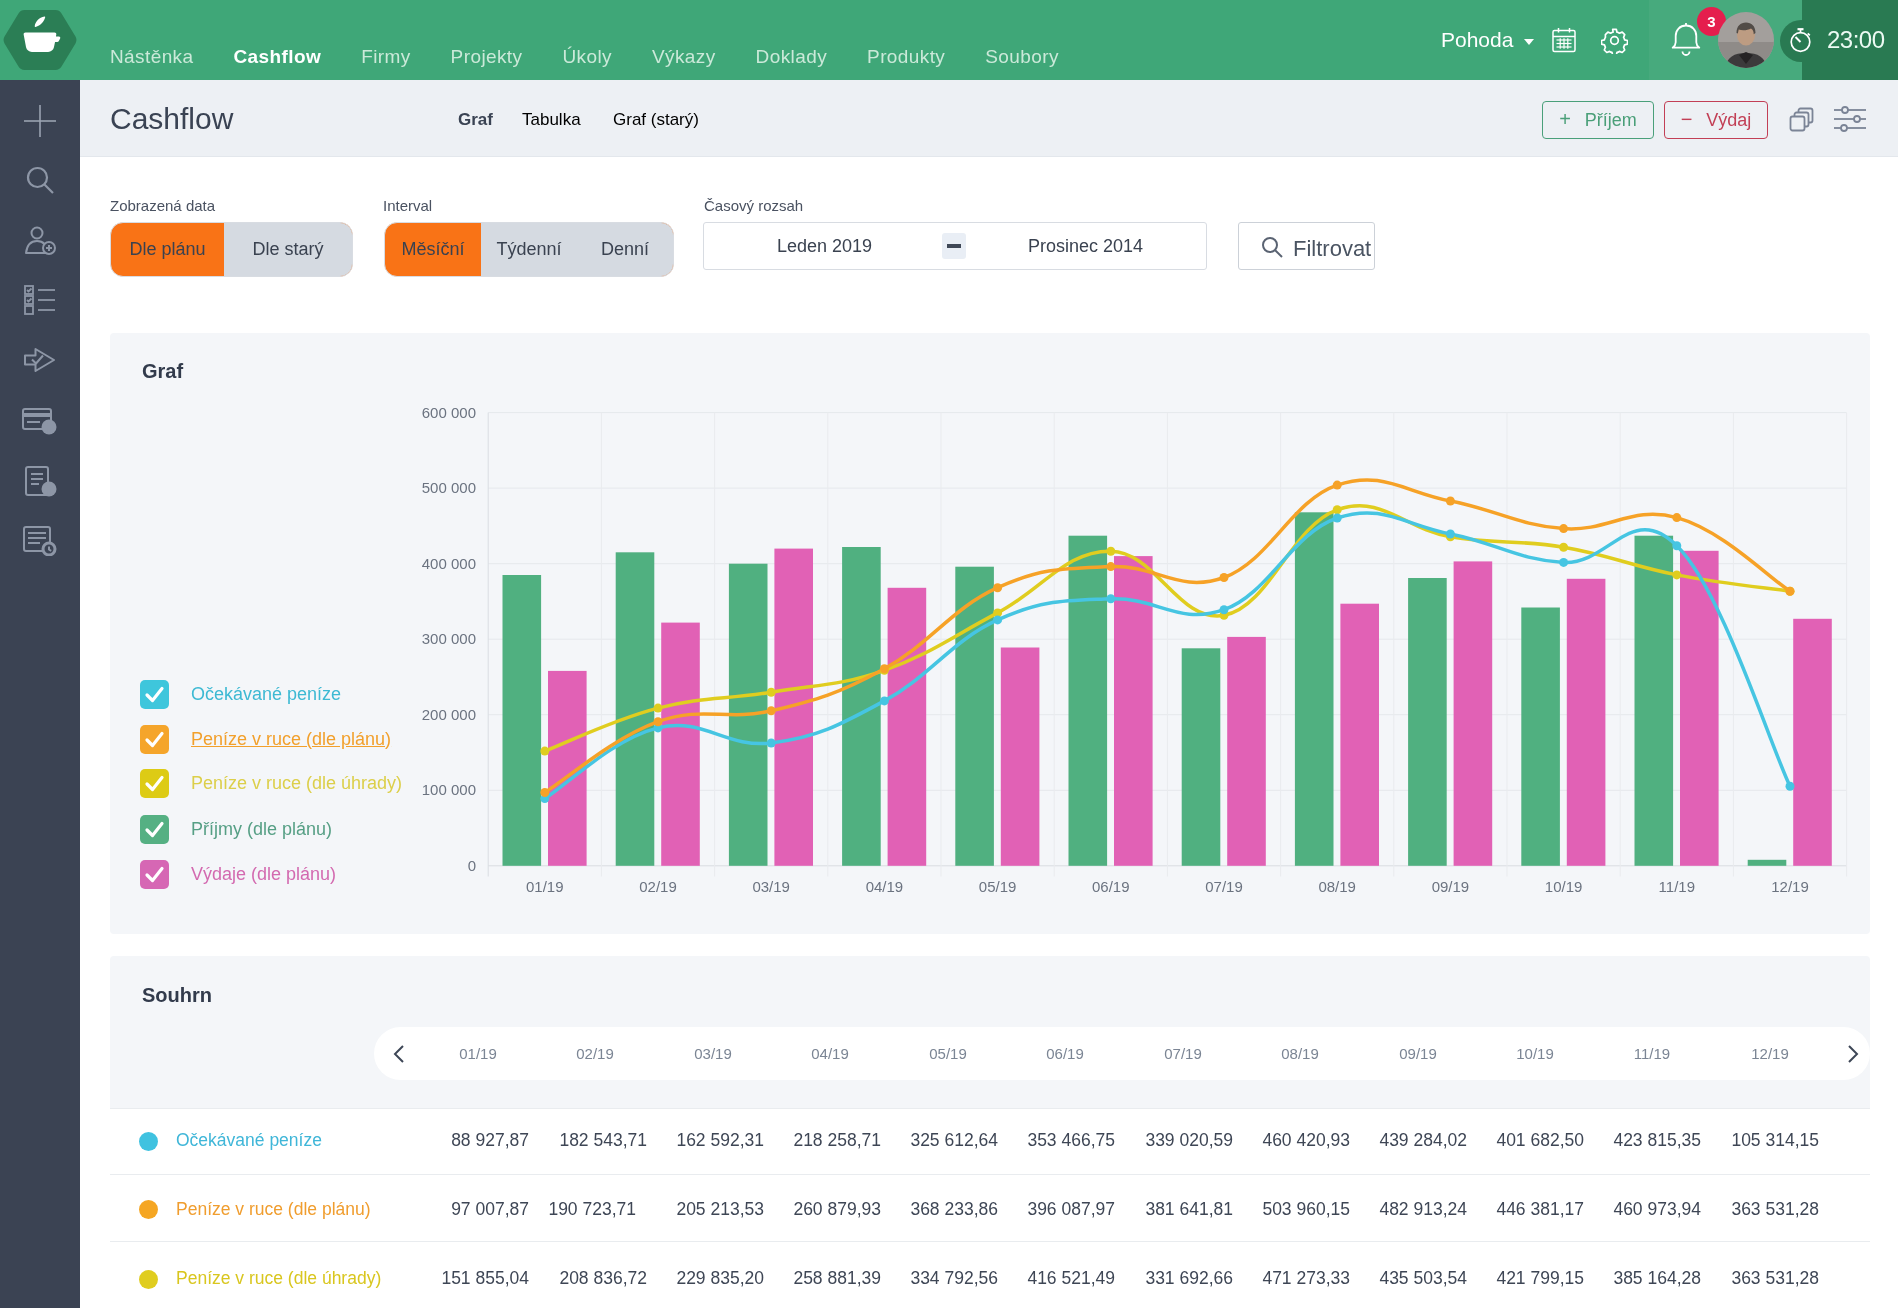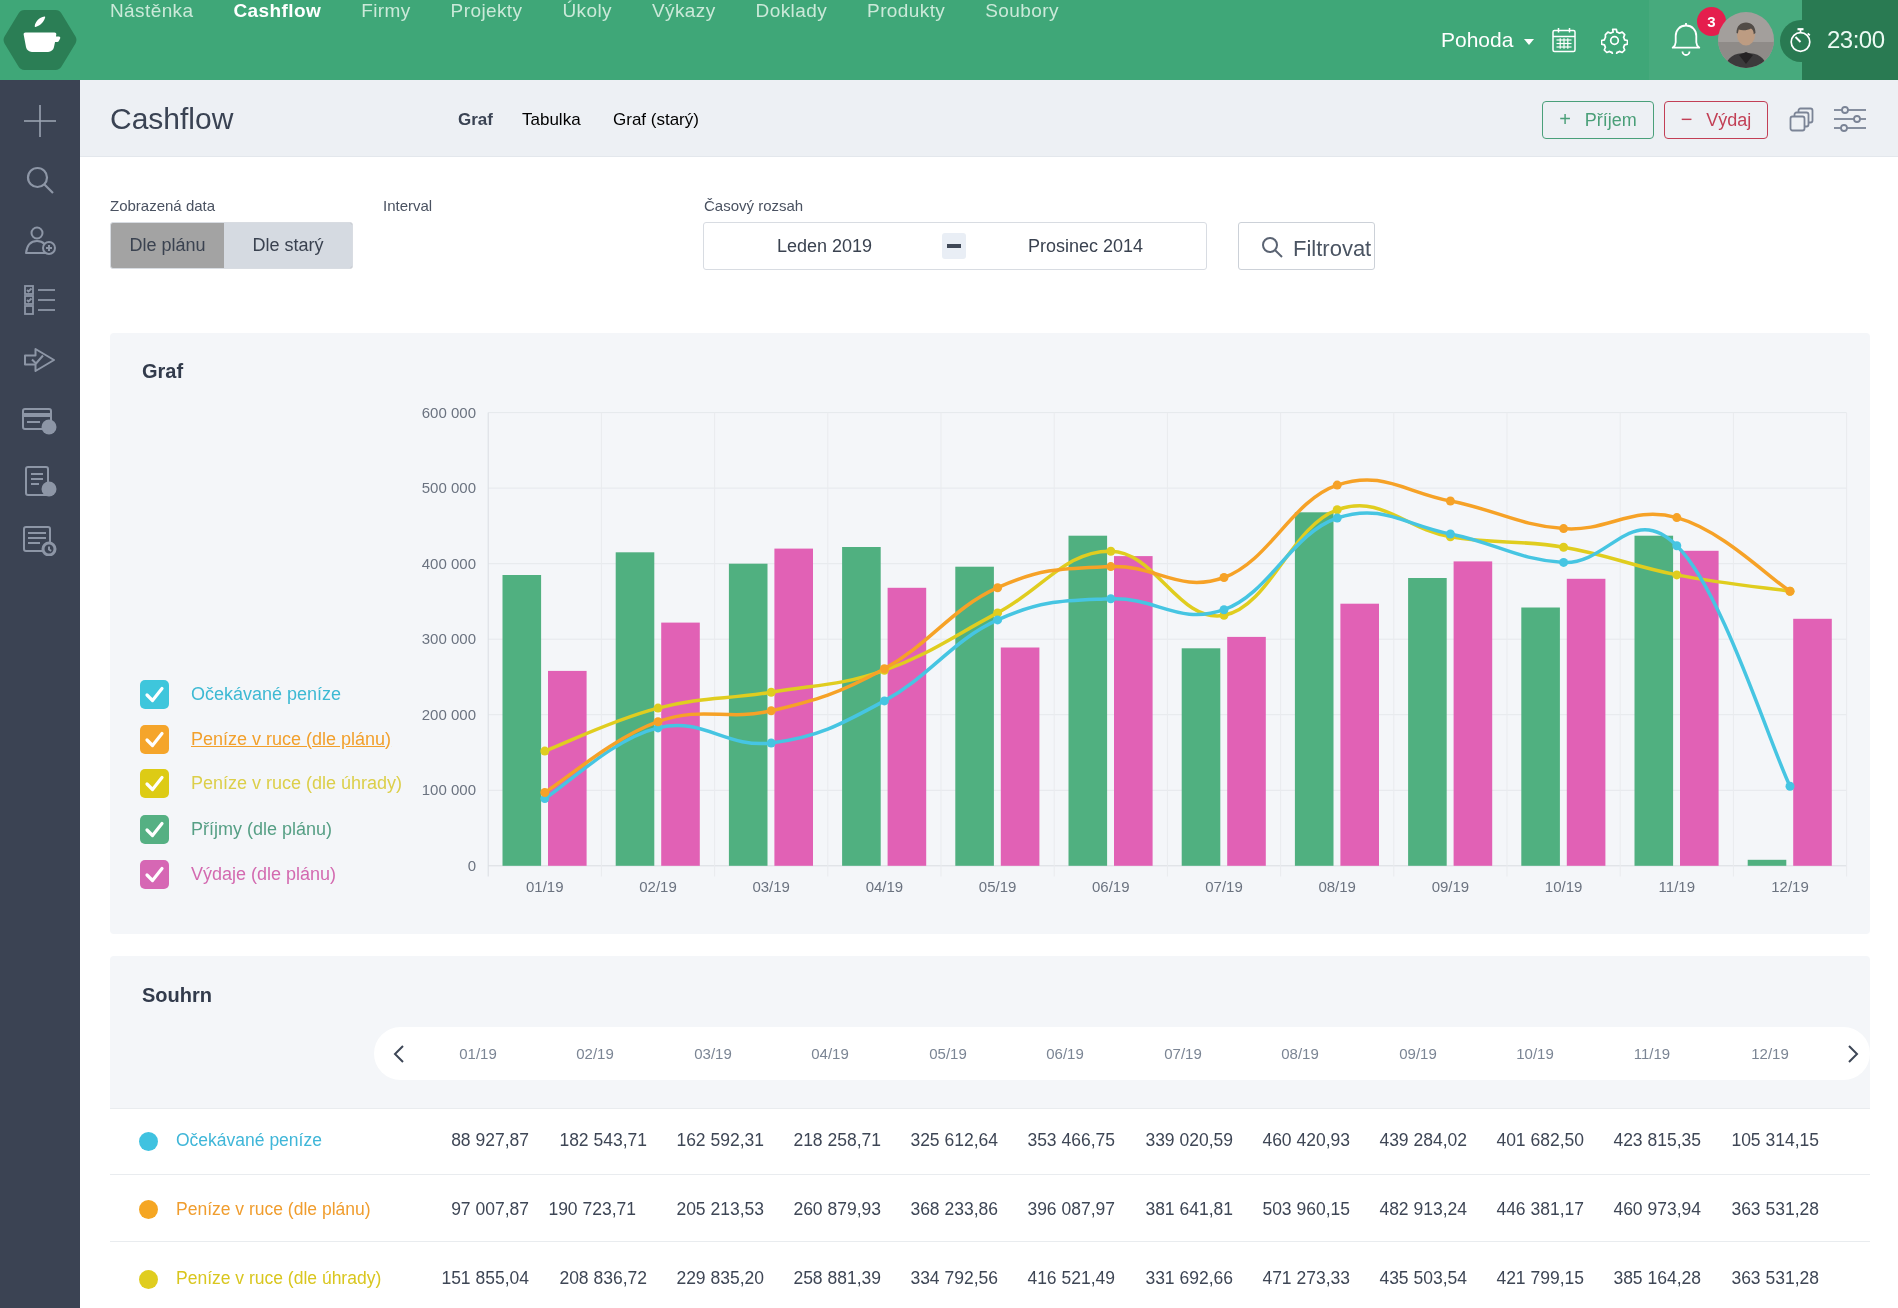--- a/index.html
+++ b/index.html
@@ -4,21 +4,21 @@
 html,body{width:1898px;height:1308px;overflow:hidden;background:#fff;
  font-family:"Liberation Sans",sans-serif;-webkit-font-smoothing:antialiased}
 #app{position:relative;width:1898px;height:1308px}
 .abs{position:absolute}
 
 #topbar{position:absolute;left:0;top:0;width:1898px;height:80px;background:#3fa778}
 #rightsec{position:absolute;left:1649px;top:0;width:155px;height:80px;background:rgba(255,255,255,0.045)}
 #timerblock{position:absolute;left:1802px;top:0;width:96px;height:80px;background:#297a52}
 #timerbump{position:absolute;left:1780px;top:20px;width:42px;height:42px;border-radius:50%;background:#297a52}
 #logo{position:absolute;left:0;top:0;width:80px;height:80px}
-nav{position:absolute;left:110px;top:0;height:68px;display:flex;align-items:flex-start}
+nav{position:absolute;left:110px;top:0;height:68px;display:flex;align-items:flex-end}
 nav span{font-size:19px;color:#cbe9d9;margin-right:40px;letter-spacing:.4px}
 nav span.active{color:#fff;font-weight:700}
 #pohoda{position:absolute;left:1441px;top:0;height:80px;display:flex;align-items:center;color:#fff;font-size:21px}
 #caret{width:0;height:0;border-left:5.5px solid transparent;border-right:5.5px solid transparent;border-top:6px solid #fff;margin-left:11px;margin-top:4px}
 .topico{position:absolute;top:0;height:80px;display:flex;align-items:center}
 #badge{position:absolute;left:1697px;top:7px;width:29px;height:29px;border-radius:50%;background:#e51e4d;color:#fff;
  font-size:15px;font-weight:700;text-align:center;line-height:29px}
 #avatar{position:absolute;left:1718px;top:12px;width:56px;height:56px;border-radius:50%;overflow:hidden}
 #timertxt{position:absolute;left:1827px;top:0;height:80px;display:flex;align-items:center;color:#ecfaf3;font-size:24px;letter-spacing:-.5px}
 
@@ -28,21 +28,21 @@
 #hdr{position:absolute;left:80px;top:80px;width:1818px;height:77px;background:#edf0f4;border-bottom:1px solid #e3e7ec}
 #title{position:absolute;left:110px;top:102px;font-size:30px;color:#3a4353}
 .tab{position:absolute;top:110px;font-size:17px;color:#000000}
 .tab.on{color:#3a4353;font-weight:700}
 .btn{position:absolute;top:101px;height:38px;border-radius:4px;font-size:18px;display:flex;align-items:center;justify-content:center}
 #btn-prijem{left:1542px;width:112px;border:1px solid #4aa07a;color:#4a9f78}
 #btn-vydaj{left:1664px;width:104px;border:1px solid #c23f55;color:#c23f55}
 .btn .sign{font-size:20px;margin-right:14px;margin-top:-2px}
 
 .flabel{position:absolute;top:197px;font-size:15px;color:#4a5261}
-.seg{position:absolute;top:222px;height:47px;display:flex;border:1px solid #d8dce2;border-radius:3px;overflow:hidden;background:#a3a3a3}
+.seg{position:absolute;top:222px;height:55px;display:flex;border:1px solid #d8dce2;border-radius:13px;overflow:hidden;background:#f97316}
 .seg div{display:flex;align-items:center;justify-content:center;font-size:18px;color:#3a4250}
 .seg div.off{background:#d5dae1}
 #dateinput{position:absolute;left:703px;top:222px;width:504px;height:48px;background:#fff;border:1px solid #d8dce2;border-radius:3px}
 .dtxt{position:absolute;top:222px;height:48px;display:flex;align-items:center;font-size:18px;color:#3a4250}
 #dash{position:absolute;left:942px;top:233px;width:24px;height:26px;background:#e9eef5;border-radius:3px}
 #dash::after{content:"";position:absolute;left:5px;top:11px;width:14px;height:3.5px;background:#3f4856}
 #filtrovat{position:absolute;left:1238px;top:222px;width:137px;height:48px;background:#fff;border:1px solid #ccd1d8;border-radius:3px}
 #filtrovat span{position:absolute;left:54px;top:13px;font-size:22px;color:#4a5462}
 
 #card1{position:absolute;left:110px;top:333px;width:1760px;height:601px;background:#f4f6f9;border-radius:4px}
@@ -230,20 +230,25 @@
         <circle cx="10" cy="25" r="3"></circle>
         <line x1="13" y1="25" x2="32" y2="25"></line>
       </svg>
     </div>
 <div class="flabel" style="left:110px">Zobrazená data</div>
 <div class="flabel" style="left:383px">Interval</div>
 <div class="flabel" style="left:704px">Časový rozsah</div>
 <div class="seg" style="left:110px">
       <div style="width:113px">Dle plánu</div>
       <div class="off" style="width:128px">Dle starý</div>
+    </div>
+<div class="seg" style="left:384px">
+      <div style="width:96px">Měsíční</div>
+      <div class="off" style="width:96px">Týdenní</div>
+      <div class="off" style="width:96px">Denní</div>
     </div>
 <div id="dateinput"></div>
 <div class="dtxt" style="left:777px">Leden 2019</div>
 <div id="dash"></div>
 <div class="dtxt" style="left:1028px">Prosinec 2014</div>
 <div id="filtrovat">
       <svg style="position:absolute;left:22px;top:13px" width="22" height="22" viewBox="0 0 22 22" fill="none" stroke="#5a6372" stroke-width="2">
         <circle cx="9" cy="9" r="7"></circle>
         <line x1="14.2" y1="14.2" x2="21" y2="21"></line>
       </svg>

